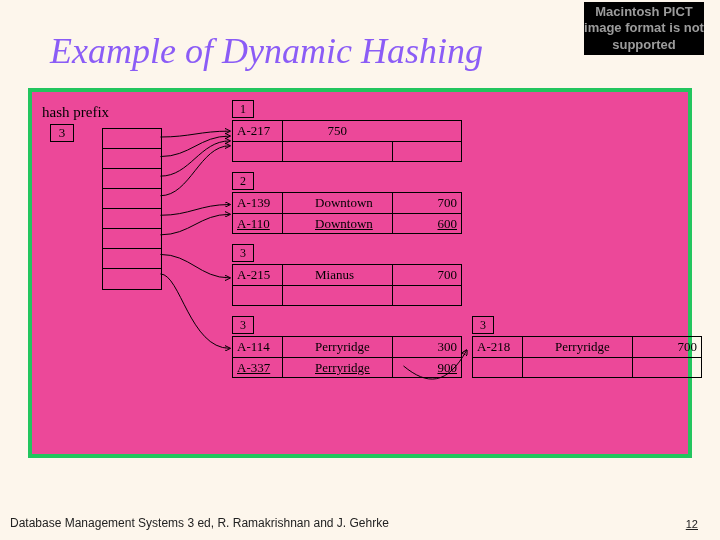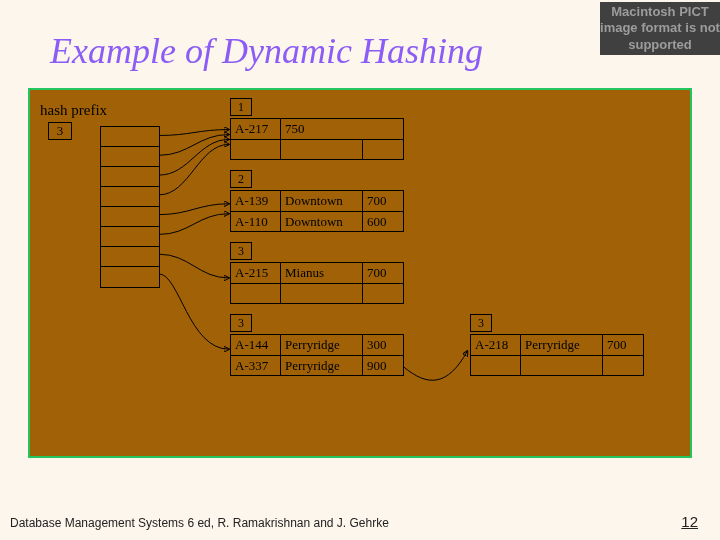--- a/index.html
+++ b/index.html
@@ -16,54 +16,54 @@
     top: 30px;
     left: 50px;
     font-size: 36px;
     font-style: italic;
     font-family: "Times New Roman", serif;
     color: #8b5cf6;
   }
   .pict-warn {
     position: absolute;
     top: 2px;
-    right: 0px;
+    right: 16px;
     width: 120px;
     font-family: Arial, sans-serif;
     font-size: 13px;
     font-weight: bold;
     color: #9c9c9c;
     text-align: center;
     line-height: 1.25;
-    background: #404040;
+    background: #000000;
     padding: 2px 0;
   }
   .diagram-frame {
     position: absolute;
     top: 88px;
     left: 28px;
     width: 664px;
     height: 370px;
-    border: 2px solid #22c55e;
-    background: #a16207;
+    border: 4px solid #22c55e;
+    background: #ec4899;
   }
   .footer-left {
     position: absolute;
     bottom: 10px;
     left: 10px;
     font-family: Arial, sans-serif;
     font-size: 12px;
     color: #222;
   }
   .footer-right {
     position: absolute;
     bottom: 10px;
     right: 22px;
     font-family: Arial, sans-serif;
-    font-size: 15px;
+    font-size: 11px;
     color: #222;
     text-decoration: underline;
   }
 
   
   .dwrap { position: relative; width: 100%; height: 100%; font-family: "Times New Roman", serif; }
   .label { position: absolute; font-size: 15px; }
   .prefix-box {
     position: absolute;
     left: 18px;
@@ -85,35 +85,35 @@
   .addr-cell {
     height: 20px;
     border-bottom: 1px solid #000;
   }
   .addr-cell:last-child { border-bottom: none; }
 
   .bucket {
     position: absolute;
     border: 1px solid #000;
   }
-  .bucket-row { display: flex; height: 20px; }
-  .bucket-row + .bucket-row { border-top: 1px solid #000; }
+  .bucket-row { display: flex; height: 20px; gap: 28px; }
+  .bucket-row + .bucket-row { border-top: 1px solid #000; text-decoration: underline; }
   .bc {
     border-right: 1px solid #000;
     font-size: 13px;
     padding: 1px 4px 0 4px;
     line-height: 18px;
     height: 20px;
     overflow: hidden;
     white-space: nowrap;
   }
   .bc:last-child { border-right: none; }
   .c-acct { width: 50px; }
   .c-city { width: 82px; }
-  .c-amt  { width: 40px; text-align: left; }
+  .c-amt  { width: 40px; text-align: right; }
 
   .local-depth {
     position: absolute;
     width: 22px; height: 18px;
     border: 1px solid #000;
     font-size: 12px;
     text-align: center;
     line-height: 16px;
   }
 
@@ -186,21 +186,21 @@
       <div class="bucket-row">
         <div class="bc c-acct"></div>
         <div class="bc c-city"></div>
         <div class="bc c-amt"></div>
       </div>
     </div>
 
     <div class="local-depth" style="left:200px; top:224px;">3</div>
     <div class="bucket" style="left:200px; top:244px;">
       <div class="bucket-row">
-        <div class="bc c-acct">A-144</div>
+        <div class="bc c-acct">A-114</div>
         <div class="bc c-city">Perryridge</div>
         <div class="bc c-amt">300</div>
       </div>
       <div class="bucket-row">
         <div class="bc c-acct">A-337</div>
         <div class="bc c-city">Perryridge</div>
         <div class="bc c-amt">900</div>
       </div>
     </div>
 
@@ -236,14 +236,14 @@
       <path d="M130,166 C160,166 170,190 200,190" marker-end="url(#ah)"></path>
 
       <path d="M130,186 C150,186 160,262 200,262" marker-end="url(#ah)"></path>
 
       <path d="M376,280 C400,300 420,300 440,264" marker-end="url(#ah)"></path>
     </svg>
 
   </div>
 </div>
 
-<div class="footer-left">Database Management Systems 6 ed,  R. Ramakrishnan and J. Gehrke</div>
+<div class="footer-left">Database Management Systems 3 ed,  R. Ramakrishnan and J. Gehrke</div>
 <div class="footer-right">12</div>
 
 </body></html>

